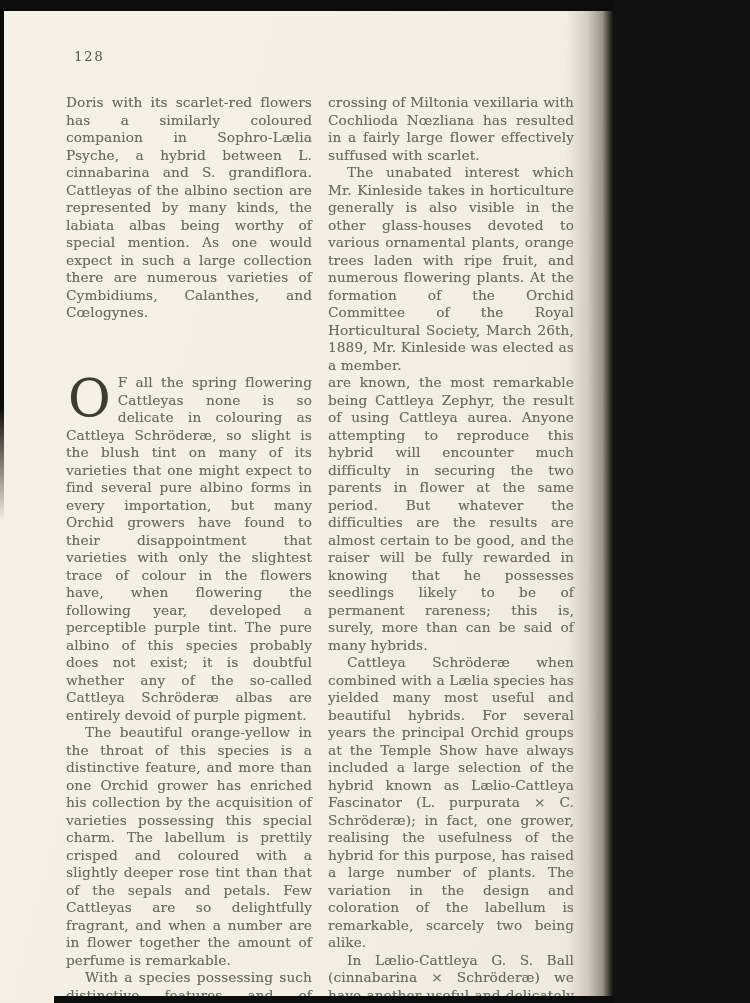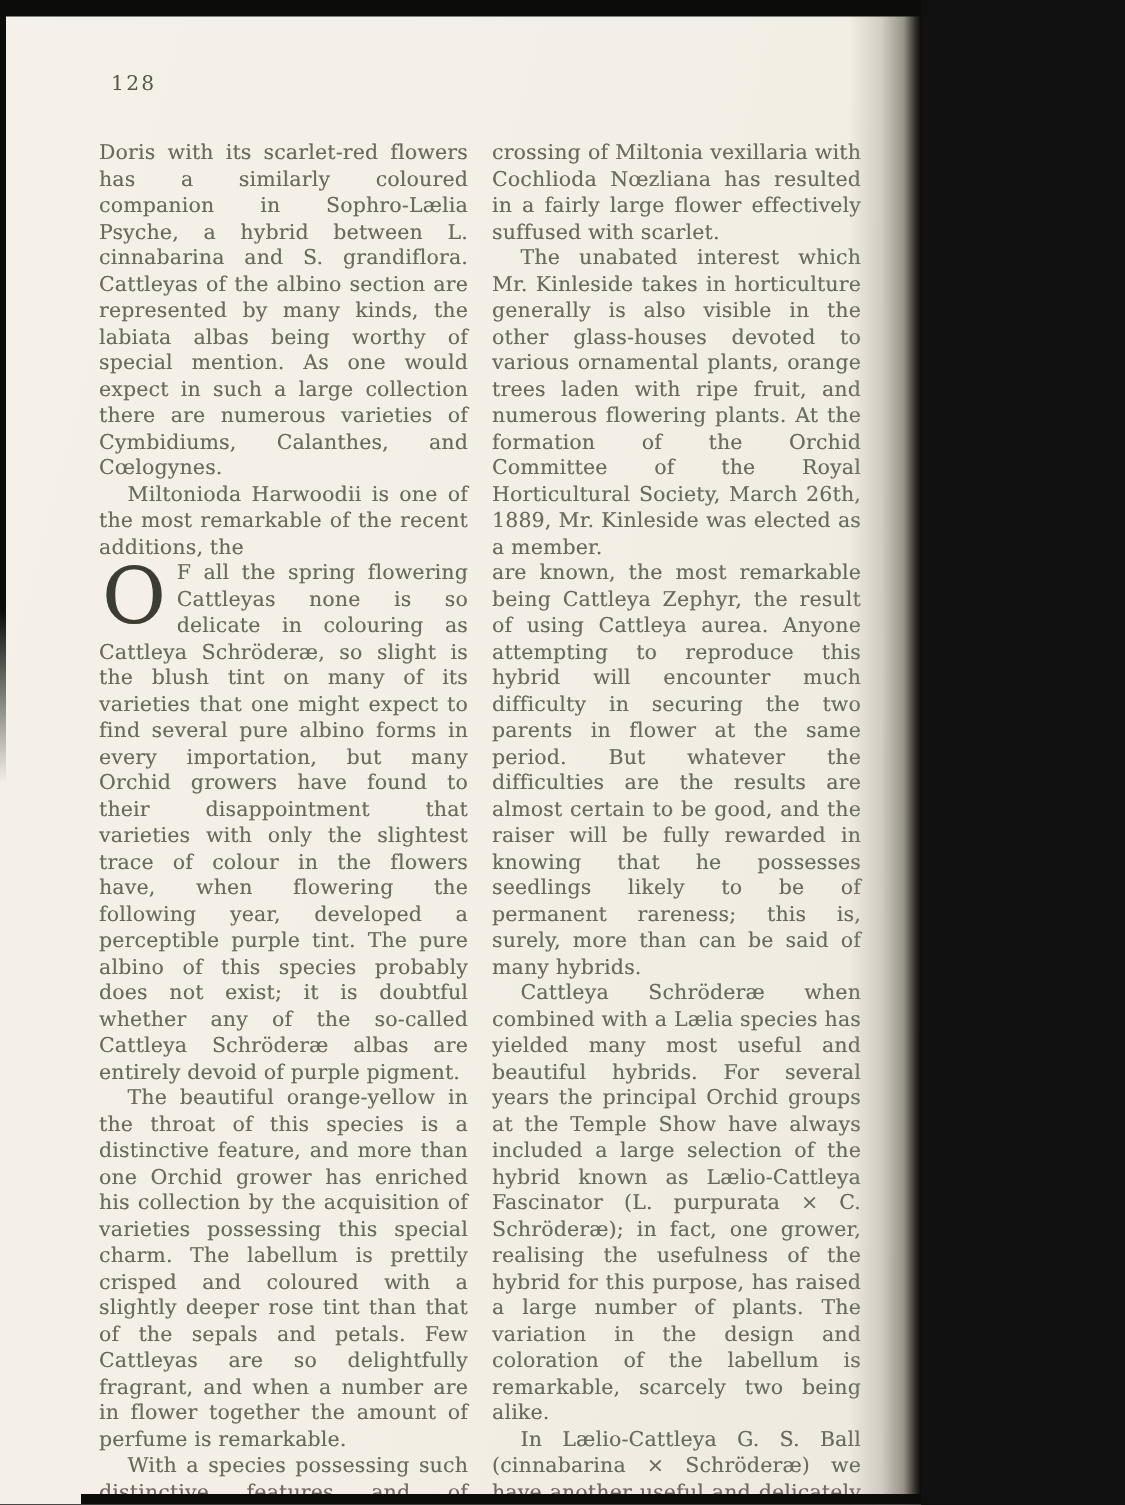--- a/index.html
+++ b/index.html
@@ -85,21 +85,20 @@
 
   <div class="content">
 
     <div class="header-row">
       <span class="page-number">128</span>
     </div>
 
     <div class="columns intro-columns">
       <div class="col">
           <p class="para">Doris with its scarlet-red flowers has a similarly coloured companion in Sophro-Lælia Psyche, a hybrid between L. cinnabarina and S. grandiflora.  Cattleyas of the albino section are represented by many kinds, the labiata albas being worthy of special mention.  As one would expect in such a large collection there are numerous varieties of Cymbidiums, Calanthes, and Cœlogynes.</p>
-          <p class="para indent">Miltonioda Harwoodii is one of the most remarkable of the recent additions, the</p>
         </div>
       <div class="col">
           <p class="para">crossing of Miltonia vexillaria with Cochlioda Nœzliana has resulted in a fairly large flower effectively suffused with scarlet.</p>
           <p class="para indent">The unabated interest which Mr. Kinleside takes in horticulture generally is also visible in the other glass-houses devoted to various ornamental plants, orange trees laden with ripe fruit, and numerous flowering plants.  At the formation of the Orchid Committee of the Royal Horticultural Society, March 26th, 1889, Mr. Kinleside was elected as a member.</p>
         </div>
     </div>
 
 
     <div class="columns article-columns">
       <div class="col">

